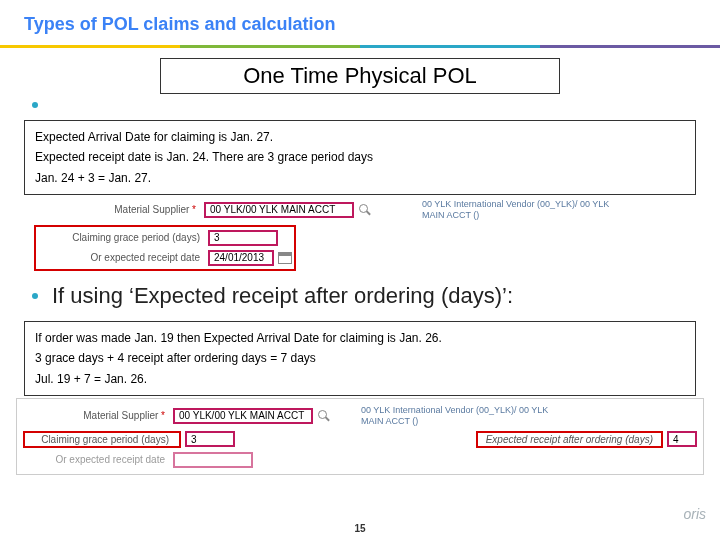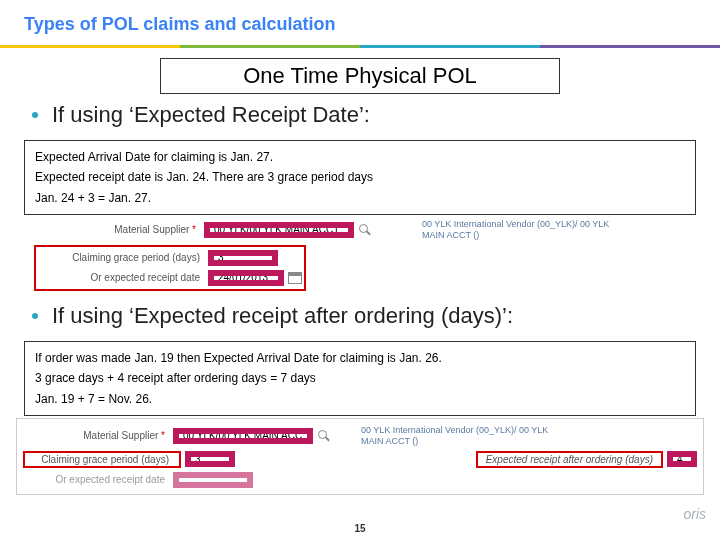--- a/index.html
+++ b/index.html
@@ -61,21 +61,21 @@
     padding: 2px 0;
   }
   .form-label {
     width: 170px;
     text-align: right;
     padding-right: 8px;
     color: #555;
   }
   .form-label.pad { width: 150px; }
   .form-input {
-    border: 6px solid #be185d;
+    border: 2px solid #be185d;
     background: #fff;
     padding: 0 4px;
     height: 16px;
     font-size: 10px;
   }
   .mag-icon {
     display: inline-block;
     width: 14px; height: 14px;
     margin-left: 4px;
     position: relative;
@@ -138,21 +138,20 @@
 </head>
 <body>
 
 <div class="slide-title">Types of POL claims and calculation</div>
 <div class="rule"></div>
 
 <div class="section-box">One Time Physical POL</div>
 
 <div class="bullet">
   <span class="dot"></span>
-  <span>If using ‘Expected Receipt Date’:</span>
 </div>
 
 <div class="explain-box">
   <div>Expected Arrival Date for claiming is Jan. 27.</div>
   <div>Expected receipt date is Jan. 24. There are 3 grace period days</div>
   <div>Jan. 24 + 3 = Jan. 27.</div>
 </div>
 
 <div class="form-shot">
   <div class="form-row">
@@ -163,35 +162,35 @@
     <span class="mag-icon"></span>
     <span class="acct-link">00 YLK International Vendor (00_YLK)/ 00 YLK MAIN ACCT ()</span>
   </div>
   <div class="red-box" style="display:inline-block; margin-top:2px;">
     <div class="form-row">
       <span class="form-label">Claiming grace period (days)</span>
       <input class="form-input" style="width: 70px;" value="3">
     </div>
     <div class="form-row">
       <span class="form-label">Or expected receipt date</span>
-      <input class="form-input" style="width: 76px;" value="24/01/2013">
+      <input class="form-input" style="width: 66px;" value="24/01/2013">
       <span class="cal-icon"></span>
     </div>
   </div>
 </div>
 
 <div class="bullet" style="padding-top:8px;">
   <span class="dot"></span>
   <span>If using ‘Expected receipt after ordering (days)’:</span>
 </div>
 
 <div class="explain-box">
   <div>If order was made Jan. 19 then Expected Arrival Date for claiming is Jan. 26.</div>
   <div>3 grace days + 4 receipt after ordering days = 7 days</div>
-  <div>Jan. 19 + 7 = Nov. 26.</div>
+  <div>Jul. 19 + 7 = Jan. 26.</div>
 </div>
 
 <div class="form-shot" style="margin-left:16px; margin-right:16px; border:1px solid #ccc; padding:4px 6px;">
   <div class="form2-row">
     <span class="form-label pad">
       <span>Material Supplier</span> <span style="color:#c00">*</span>
     </span>
     <input class="form-input" style="width: 140px;" value="00 YLK/00 YLK MAIN ACCT">
     <span class="mag-icon"></span>
     <span class="acct-link" style="margin-left:30px;">00 YLK International Vendor (00_YLK)/ 00 YLK MAIN ACCT ()</span>

